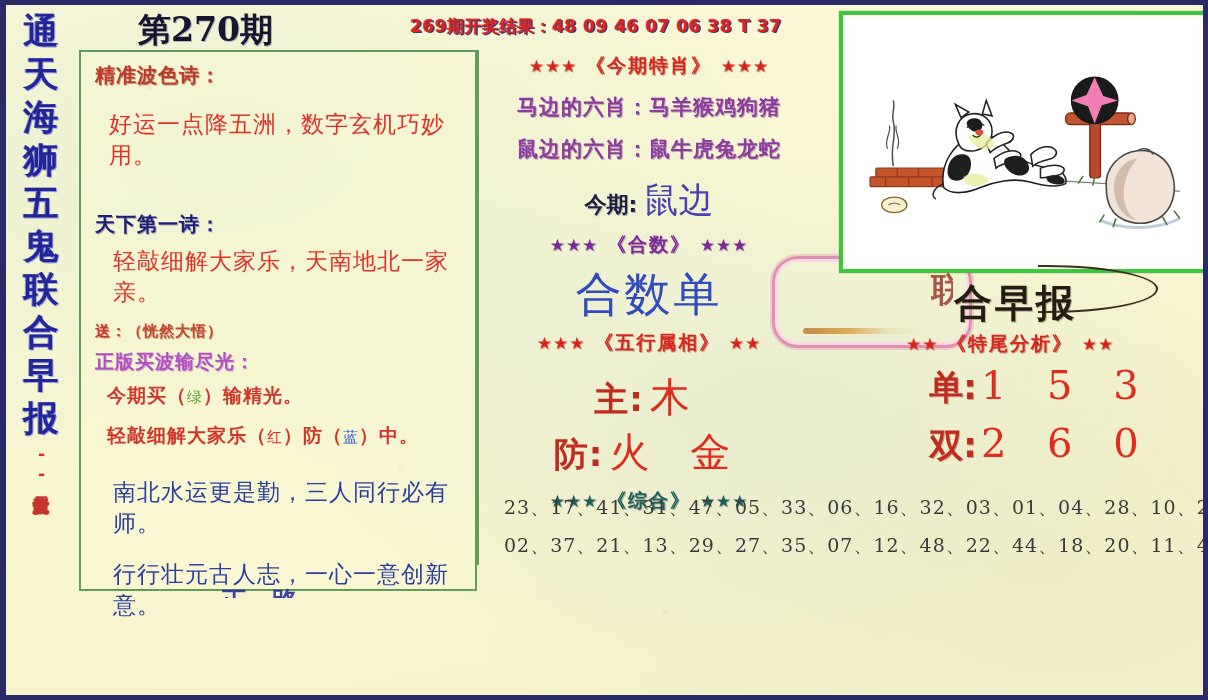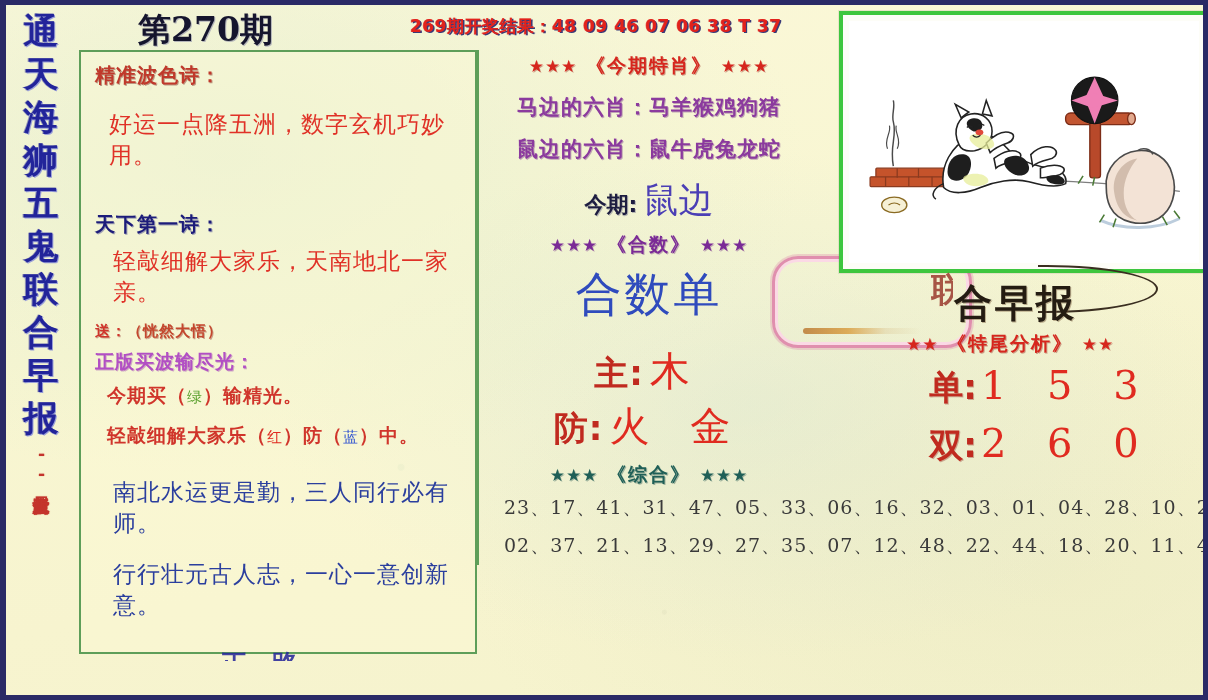--- a/index.html
+++ b/index.html
@@ -76,21 +76,21 @@
     font-weight:bold; font-size:17px; line-height:22px;
     color:#e2221c;
     letter-spacing:.5px;
     text-shadow:1.4px 1.4px 0 #3a3a78, -.5px -.5px 0 rgba(220,30,25,.6);
     white-space:nowrap;
     z-index:5;
   }
 
   
   .left-box{
-    position:absolute; left:73px; top:45px; width:398px; height:604px;
+    position:absolute; left:73px; top:45px; width:398px; height:541px;
     border:2px solid #5e9e59;
     background:rgba(255,253,214,.30);
     z-index:3;
   }
   .divider-v{
     position:absolute; left:471px; top:45px; width:2px; height:515px;
     background:#5e9e59; z-index:3;
   }
   .lb-pad{ position:absolute; inset:0; padding:10px 14px; }
 
@@ -340,20 +340,25 @@
     </div>
     <div class="row-gap-8"></div>
     <div class="star-head sh-purple">
       <span class="st">★★★</span>
       <span>《合数》</span>
       <span class="st">★★★</span>
     </div>
     <div class="row-gap-8"></div>
     <div class="hesu-big">合数单</div>
     <div class="row-gap-8"></div>
+    <div class="star-head sh-red">
+      <span class="st">★★★</span>
+      <span>《五行属相》</span>
+      <span class="st">★★</span>
+    </div>
     <div class="row-gap-14"></div>
     <div class="wuxing-row">
       <span class="wx-lbl">主:</span>
       <span class="wx-val">木</span>
     </div>
     <div class="wuxing-row">
       <span class="wx-lbl">防:</span>
       <span class="wx-val">火 金</span>
     </div>
     <div class="row-gap-8"></div>

